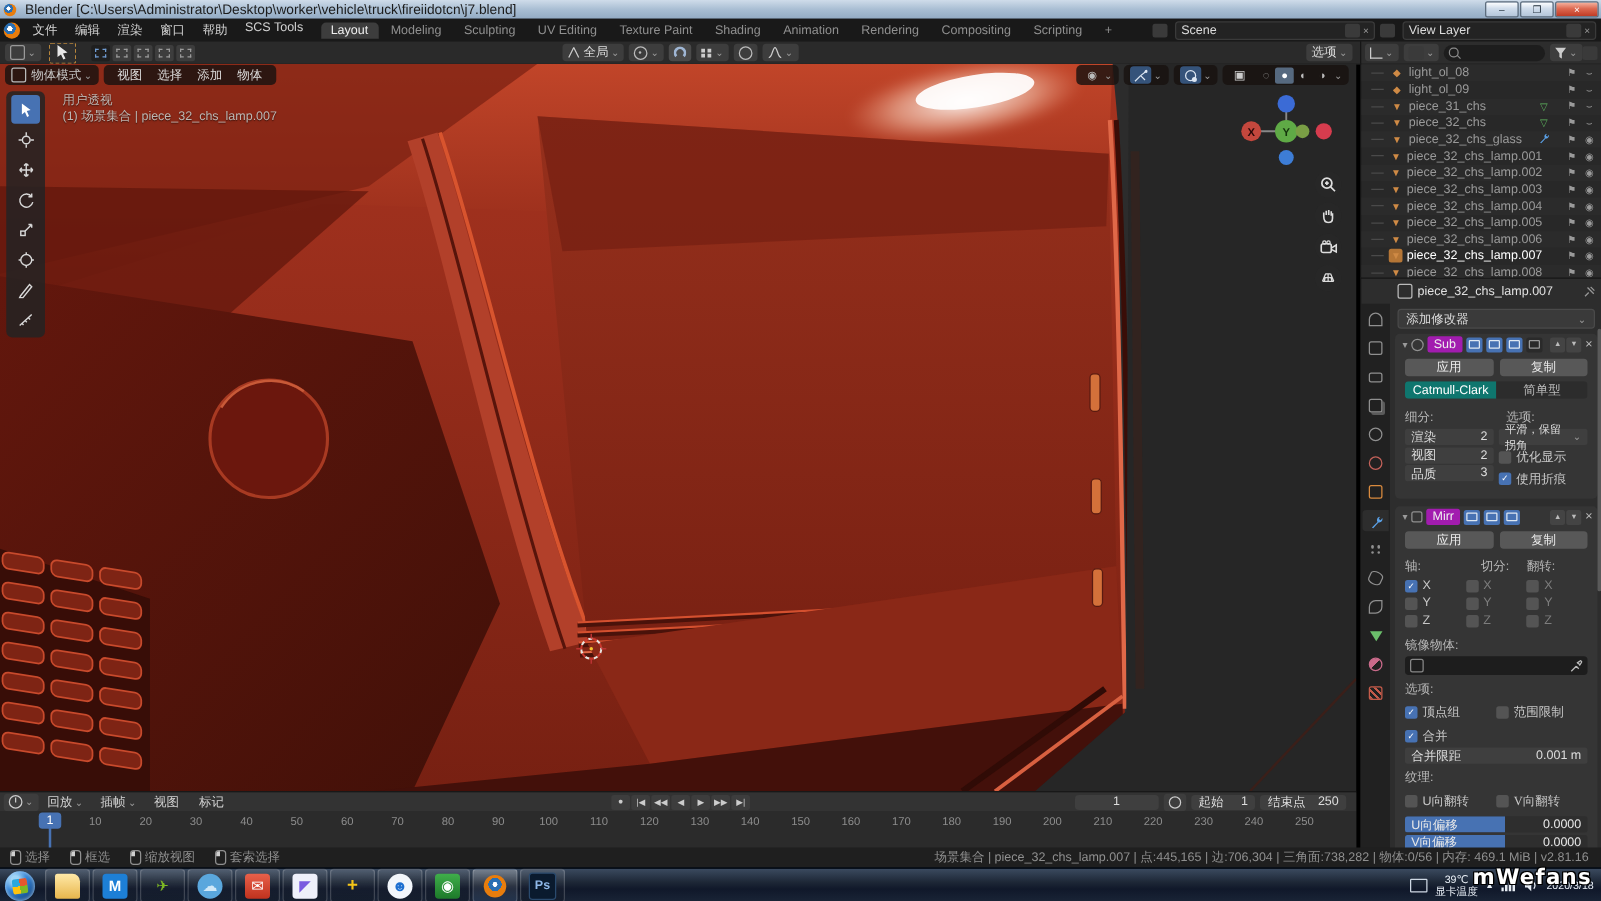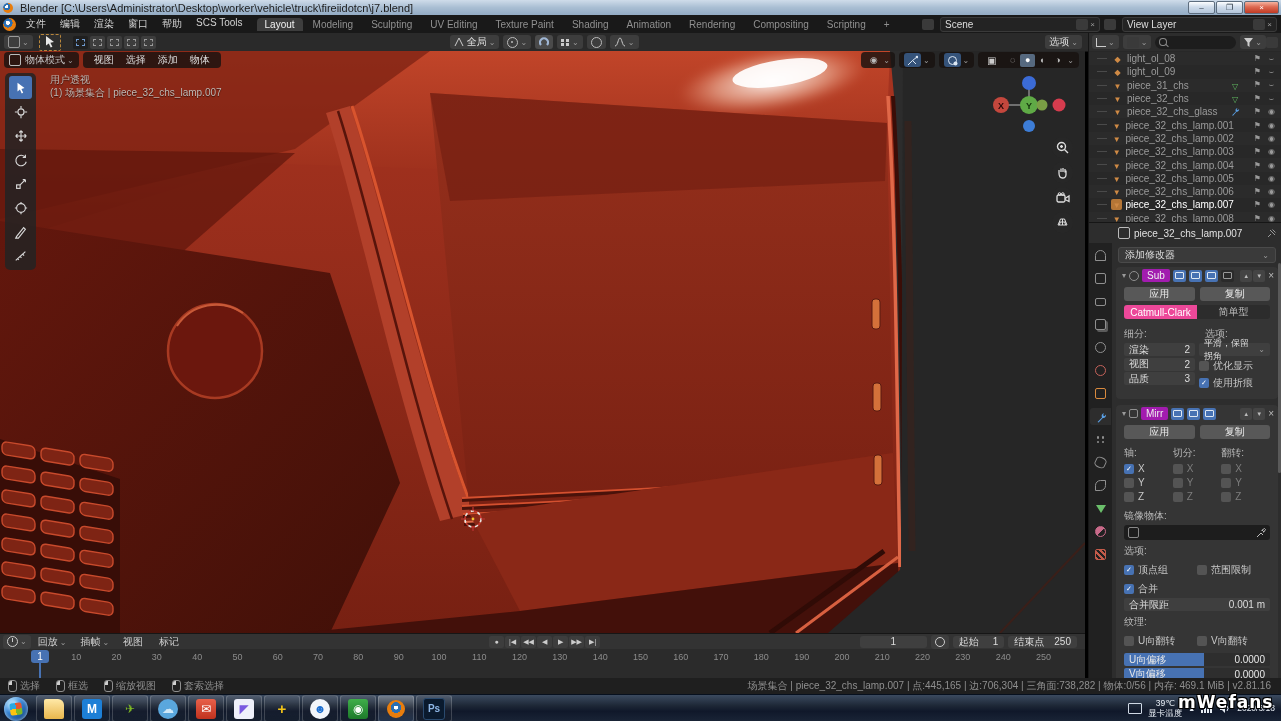--- a/index.html
+++ b/index.html
@@ -90,21 +90,21 @@
   .panel-h{height:17px;display:flex;align-items:center;gap:3px;padding:0 4px;}
   .mname{background:#a21caf;border-radius:2px;padding:0 5px;color:#eee;height:13px;display:flex;align-items:center;}
   .mtgl{width:13px;height:12px;border-radius:2px;background:#2a2a2a;display:flex;align-items:center;justify-content:center;}
   .mtgl.on{background:#4772b3;}
   .mtgl .g{width:7px;height:5px;border:1px solid #dfe8f2;border-radius:1px;}
   .updn{display:flex;margin-left:auto;gap:1px;}
   .updn span{width:12px;height:12px;background:#444;border-radius:2px;color:#bbb;font-size:6px;display:flex;align-items:center;justify-content:center;}
   .btn2{flex:1;height:14px;background:#585858;border-radius:3px;display:flex;align-items:center;justify-content:center;color:#eee;}
   .seg{display:flex;margin:4px 8px;height:14px;border-radius:3px;overflow:hidden;}
   .seg div{flex:1;display:flex;align-items:center;justify-content:center;background:#2c2c2c;color:#bbb;}
-  .seg .on{background:#ec4899;color:#fff;}
+  .seg .on{background:#0f766e;color:#fff;}
   .plabel{color:#b8b8b8;margin:4px 8px 2px 8px;}
   .val{height:13px;background:#3f3f3f;border-radius:2px;display:flex;align-items:center;justify-content:space-between;padding:0 5px;color:#ddd;margin:1.5px 0;}
   .chkrow{display:flex;align-items:center;gap:4px;margin:3px 0;color:#c8c8c8;}
   .chk{width:10px;height:10px;border-radius:2px;background:#545454;display:flex;align-items:center;justify-content:center;color:#fff;font-size:7px;}
   .chk.on{background:#4772b3;}
   .slider{height:13px;border-radius:2px;background:#2e2e2e;position:relative;display:flex;align-items:center;justify-content:space-between;padding:0 5px;color:#e8e8e8;overflow:hidden;margin:1.5px 8px;}
   .slider .fill{position:absolute;left:0;top:0;bottom:0;width:55%;background:#4772b3;}
   .slider span{position:relative;}
   .objfield{margin:2px 8px;height:15px;background:#1d1d1d;border-radius:3px;display:flex;align-items:center;padding:0 4px;justify-content:space-between;}
   .gray{color:#7d7d7d;}
@@ -946,21 +946,21 @@
             <div class="chkrow">
                 <span class="chk"></span>
                 <span>Y</span>
               </div>
             <div class="chkrow">
                 <span class="chk"></span>
                 <span>Z</span>
               </div>
           </div>
           <div style="flex:1;">
-            <div class="plabel" style="margin-left:0;">切分:</div>
+            <div class="plabel" style="margin-left:12px;">切分:</div>
             <div class="chkrow gray">
                 <span class="chk"></span>
                 <span>X</span>
               </div>
             <div class="chkrow gray">
                 <span class="chk"></span>
                 <span>Y</span>
               </div>
             <div class="chkrow gray">
                 <span class="chk"></span>
@@ -1008,21 +1008,21 @@
         <div class="val" style="margin:2px 8px;">
           <span>合并限距</span>
             <span>0.001 m</span>
         </div>
         <div class="plabel">纹理:</div>
         <div class="row" style="margin:0 8px 2px 8px;justify-content:flex-end;">
           <div class="chkrow" style="flex:1;">
               <span class="chk"></span>
               <span>U向翻转</span>
             </div>
-          <div class="chkrow" style="flex:1;">
+          <div class="chkrow" style="flex:1;font-family:Liberation Serif, serif;">
               <span class="chk"></span>
               <span>V向翻转</span>
             </div>
         </div>
         <div class="slider">
           <span class="fill"></span>
           <span>U向偏移</span>
             <span>0.0000</span>
         </div>
         <div class="slider">

